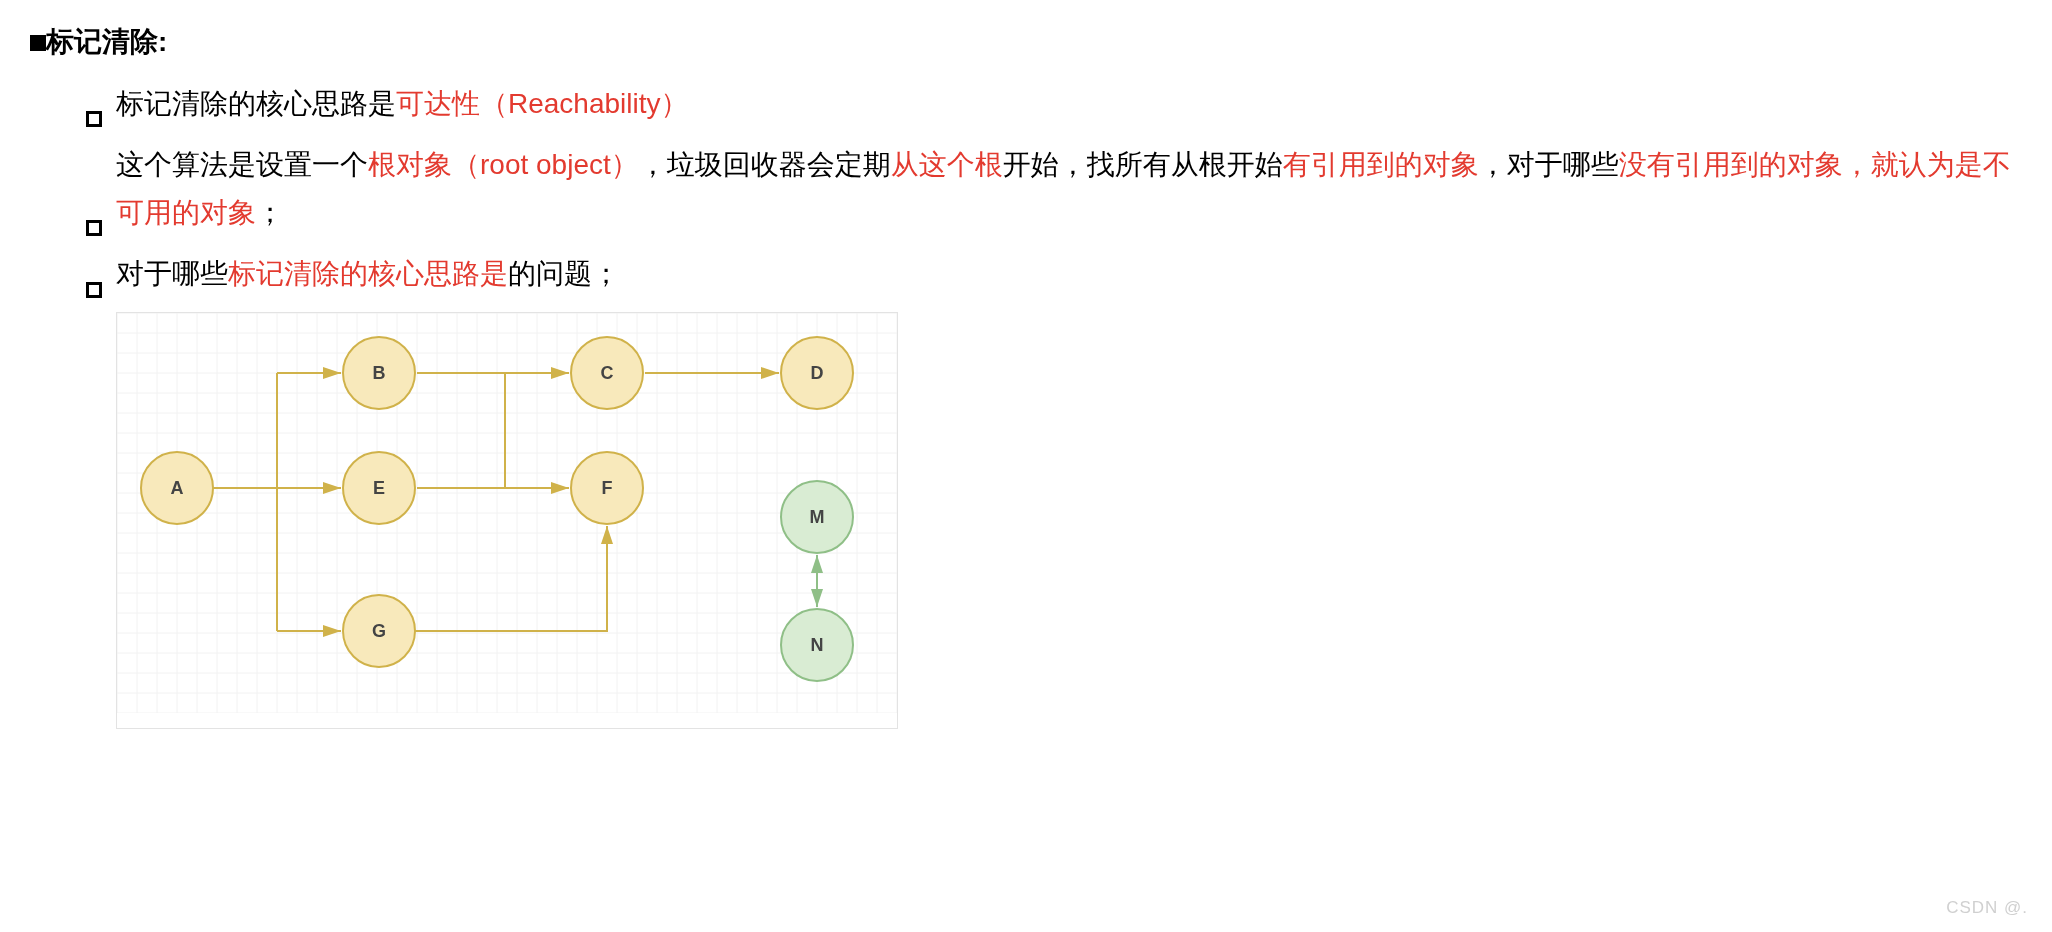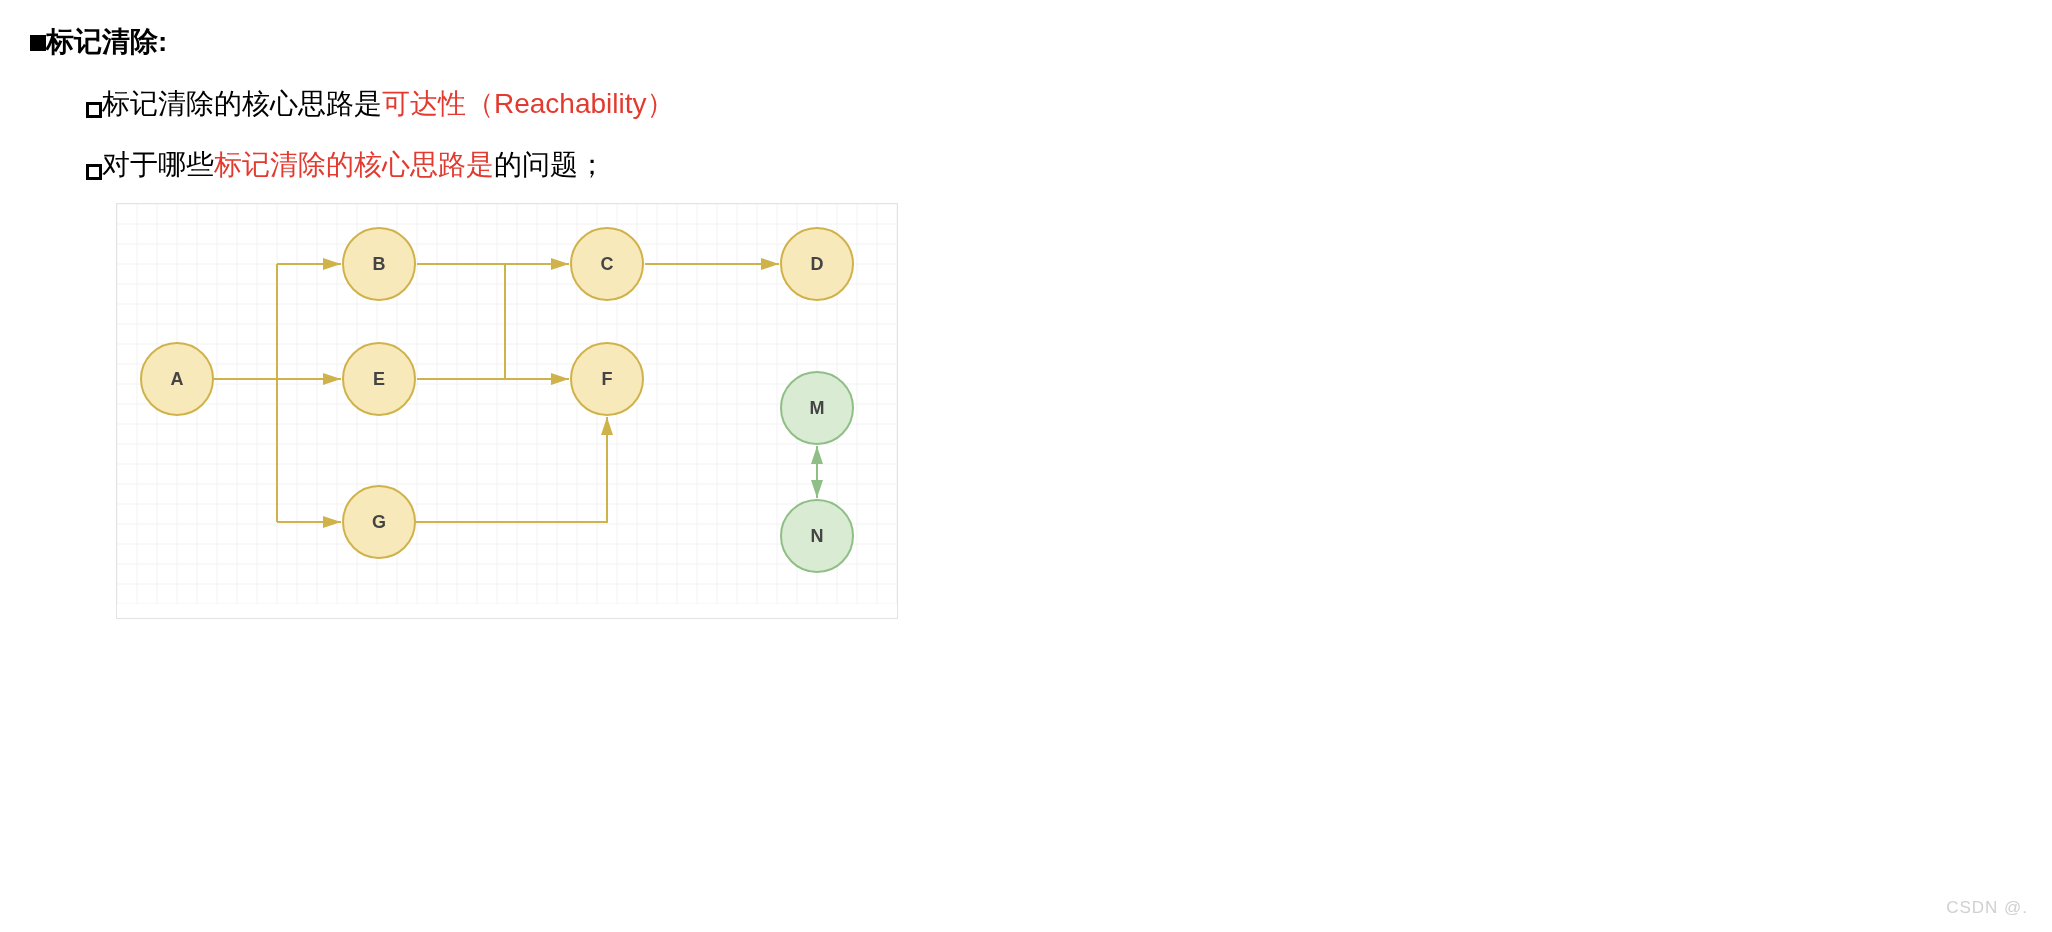--- a/index.html
+++ b/index.html
@@ -26,22 +26,22 @@
     background: #000;
     flex: 0 0 auto;
     margin-top: 2px;
   }
   .sub-list {
     margin-left: 56px;
     margin-top: 6px;
   }
   .sub-item {
     display: flex;
-    align-items: center;
-    gap: 0;
+    align-items: flex-end;
+    gap: 14px;
     margin: 14px 0;
   }
   .outline-bullet {
     width: 16px;
     height: 16px;
     border: 3px solid #000;
     box-sizing: border-box;
     flex: 0 0 auto;
     margin-top: 14px;
   }
@@ -77,20 +77,26 @@
 
   <div class="sub-list">
 
     <div class="sub-item">
       <span class="outline-bullet"></span>
       <div class="sub-text">
         <span>标记清除的核心思路是</span><span class="red">可达性（Reachability）</span>
       </div>
     </div>
 
+    <div class="sub-item">
+      <span class="outline-bullet"></span>
+      <div class="sub-text">
+        <span>这个算法是设置一个</span><span class="red">根对象（root object）</span><span>，垃圾回收器会定期</span><span class="red">从这个根</span><span>开始，找所有从根开始</span><span class="red">有引用到的对象</span><span>，对于哪些</span><span class="red">没有引用到的对象，就认为是不可用的对象</span><span>；</span>
+      </div>
+    </div>
 
     <div class="sub-item">
       <span class="outline-bullet"></span>
       <div class="sub-text">
         <span>对于哪些</span><span class="red">标记清除的核心思路是</span><span>的问题；</span>
       </div>
     </div>
 
   </div>
 

